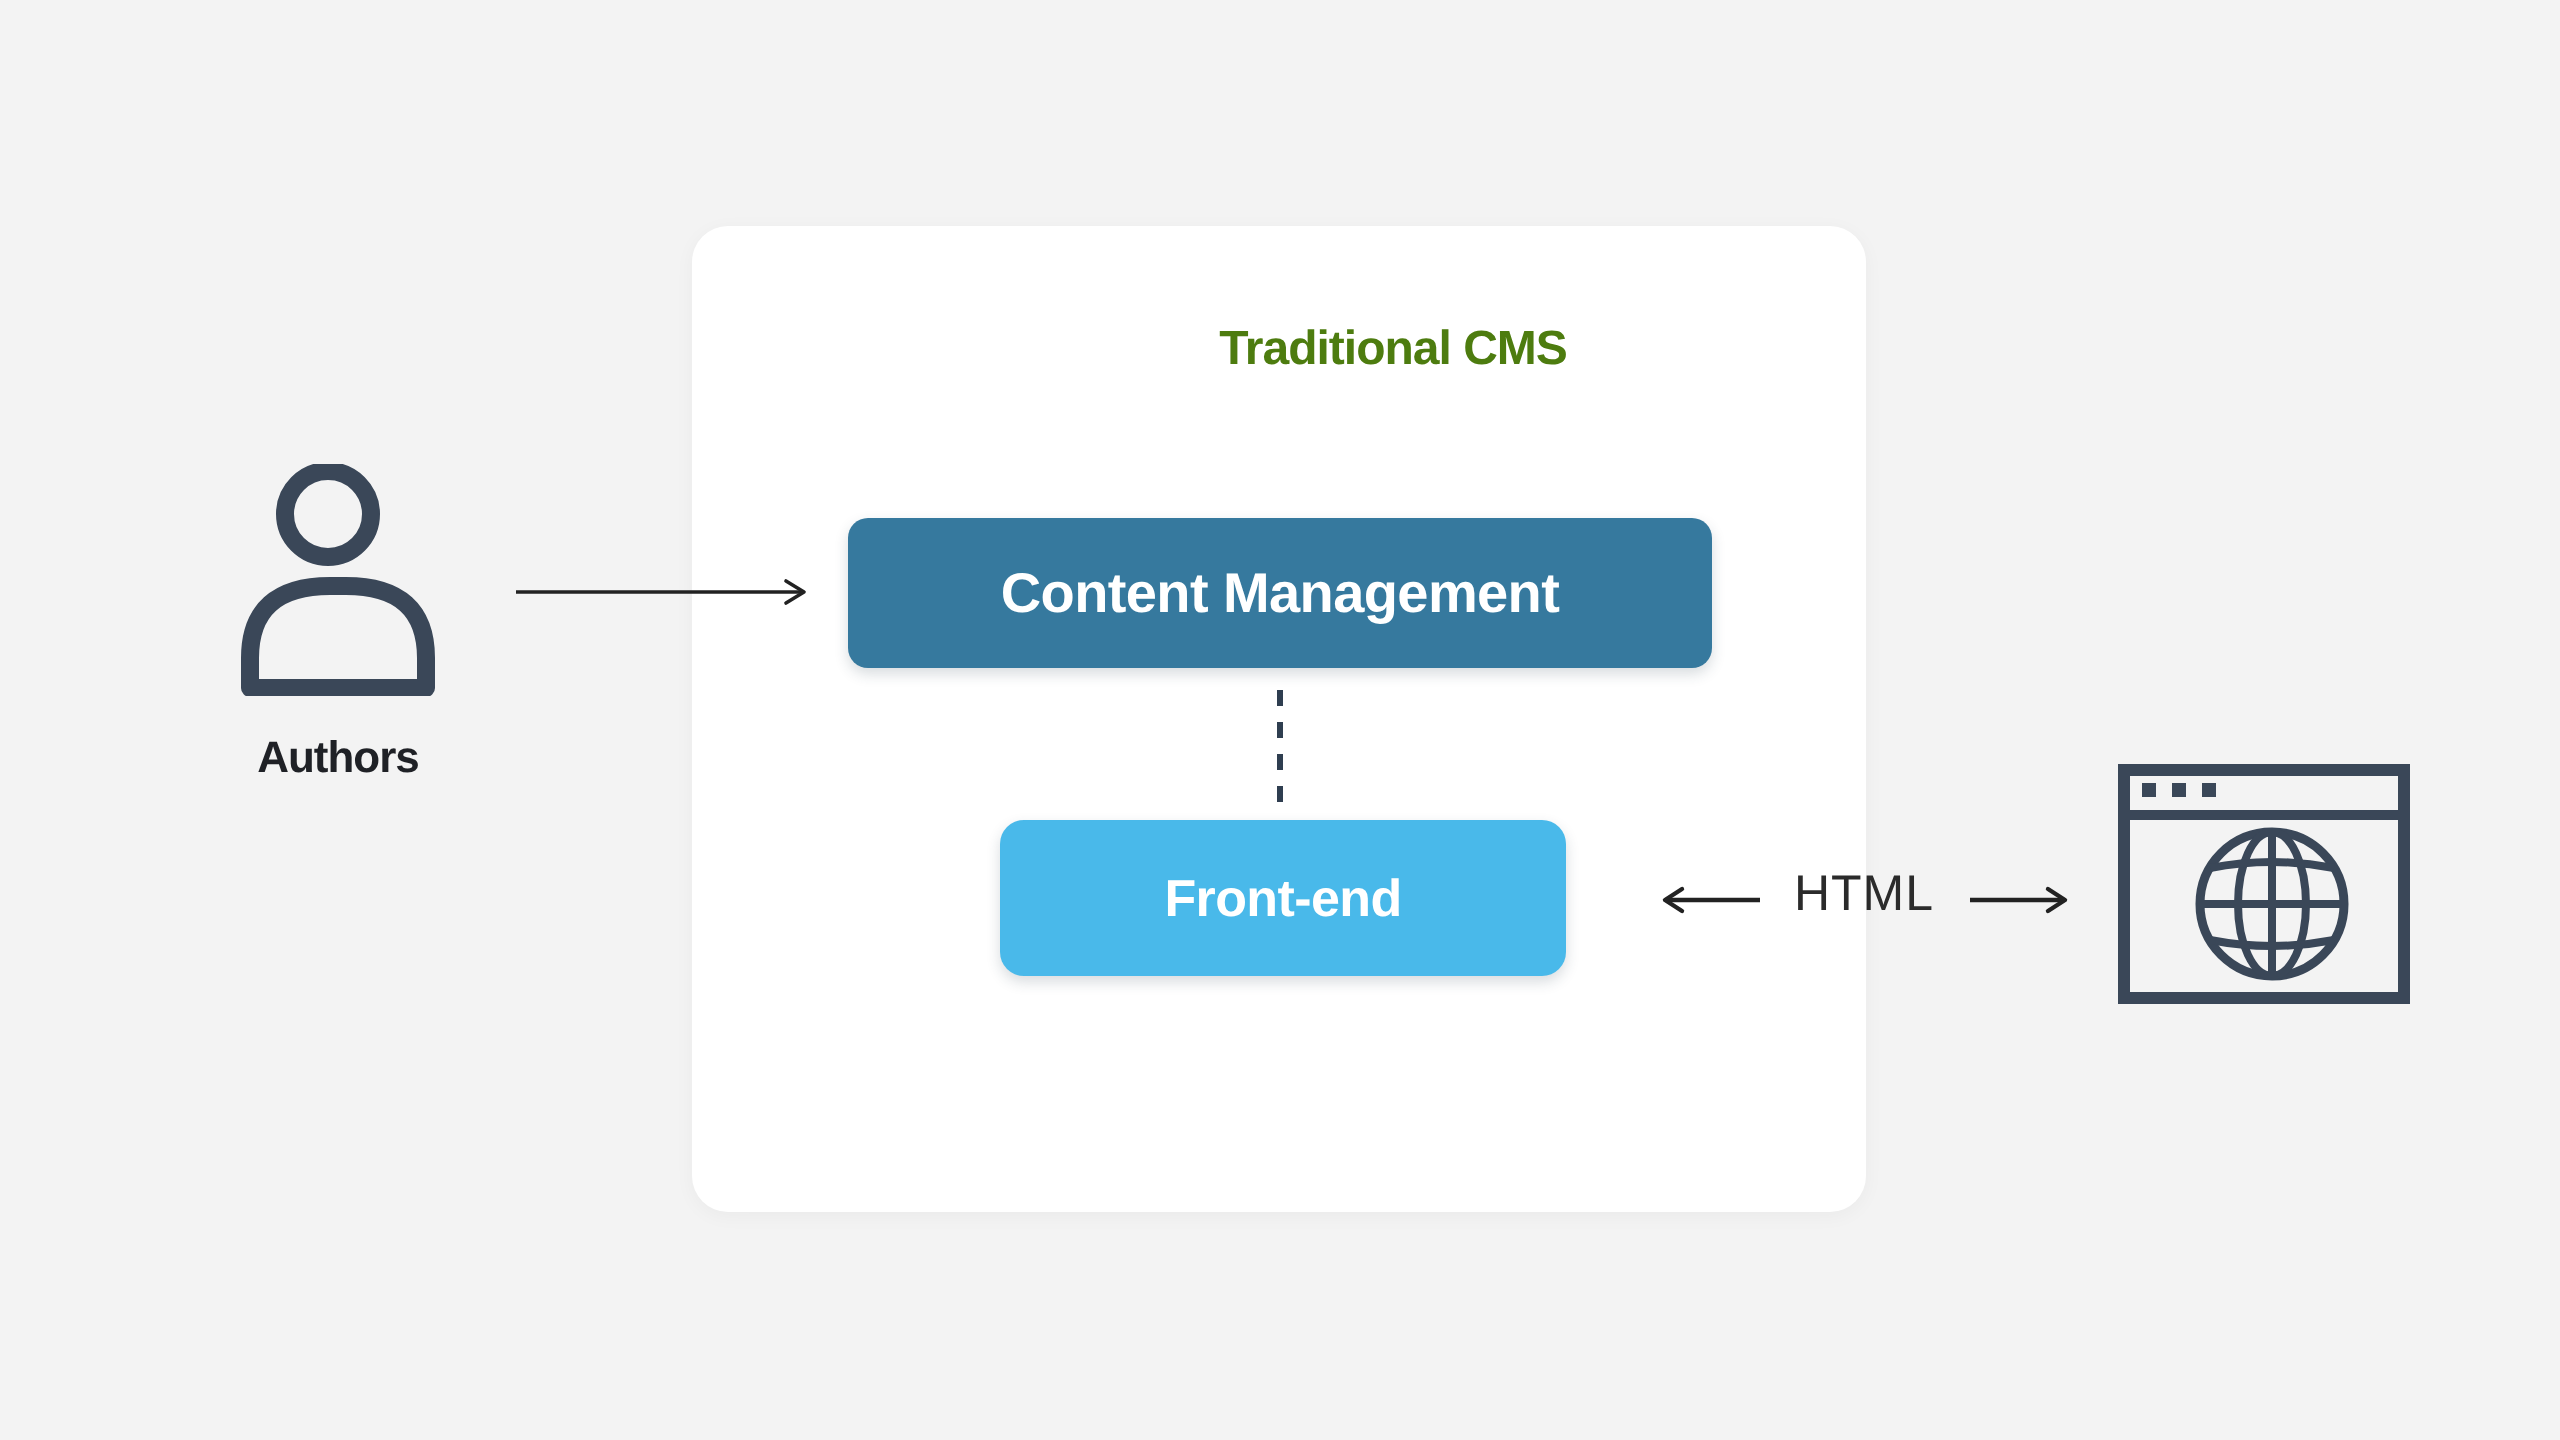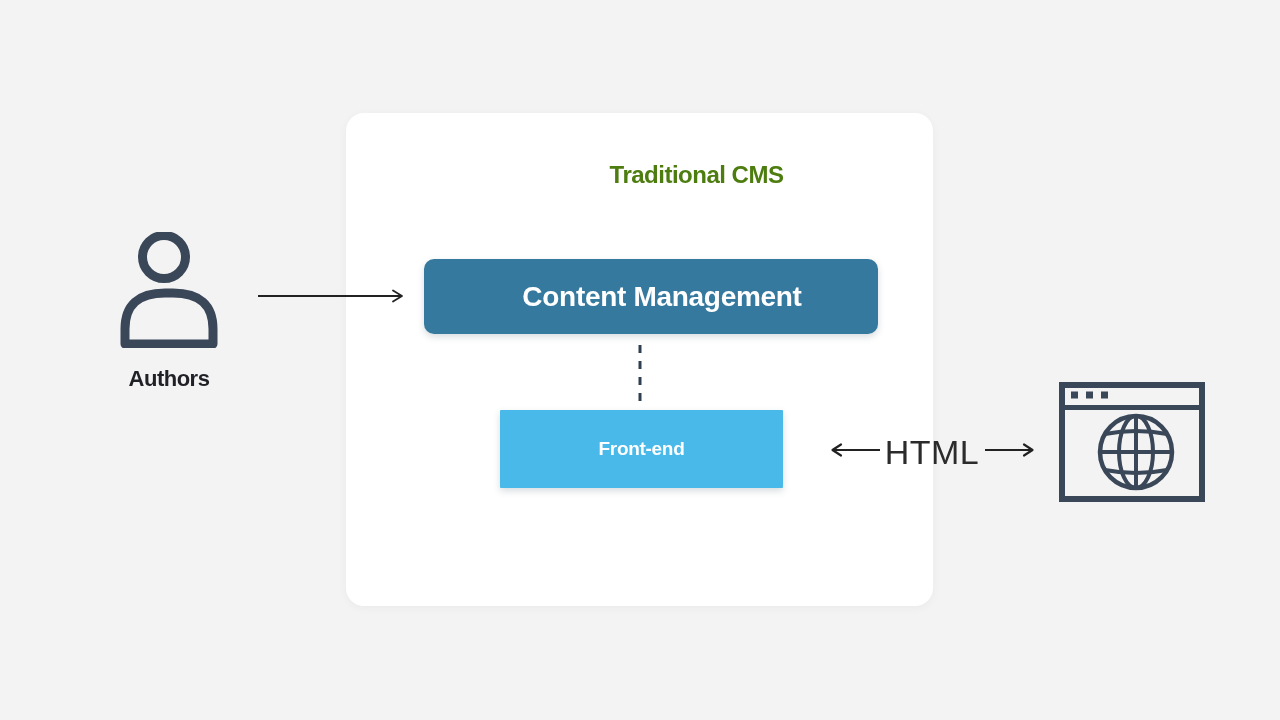--- a/index.html
+++ b/index.html
@@ -31,34 +31,34 @@
     display:flex; align-items:center; justify-content:center;
     color:#ffffff; font-weight:700; letter-spacing:-0.3px;
     box-shadow:0 3px 7px rgba(40,60,80,0.18);
   }
   .node-cm {
     left:424px; top:259px; width:432px; height:75px;
     border-radius:10px; font-size:28px;
   }
   .node-fe {
     left:500px; top:410px; width:283px; height:78px;
-    border-radius:1px; font-size:19px;
+    border-radius:12px; font-size:26px;
   }
 
   
   .actor-label {
     position:absolute; text-align:center;
     font-weight:700; color:#1f2126; letter-spacing:-0.5px;
   }
   .authors-label { left:98px;  top:356px; width:142px; font-size:22px;margin-top:10px; }
   .browser-label { left:1040px; top:523px; width:180px; font-size:23px; }
 
   .html-label {
     position:absolute; left:881px; top:433px; width:102px;
-    text-align:center; font-size:34px; font-weight:400;
+    text-align:center; font-size:25px; font-weight:400;
     color:#2b2b2b; letter-spacing:0.5px;
   }
 
   
   .abs { position:absolute; }
   svg { display:block; }
 </style>
 </head>
 <body>
 
@@ -75,21 +75,21 @@
   </div>
   <div class="actor-label authors-label">Authors</div>
 
   <div class="abs" style="left: 256px; top: 287px; color: rgb(34, 34, 34);">
     <svg width="150" height="18" viewBox="0 0 150 18">
       <line x1="2" y1="9" x2="145" y2="9" stroke="currentColor" stroke-width="1.8"></line>
       <path d="M 137 3.5 L 146 9 L 137 14.5" fill="none" stroke="currentColor" stroke-width="1.8" stroke-linecap="round" stroke-linejoin="round"></path>
     </svg>
   </div>
 
-  <div class="node-box node-cm" style="background-color: rgb(54, 121, 158); padding-left: 22px;">
+  <div class="node-box node-cm" style="background-color: rgb(54, 121, 158);">
     <span>Content Management</span>
   </div>
 
   <div class="abs" style="left: 637px; top: 340px; color: rgb(47, 62, 80);">
     <svg width="6" height="68" viewBox="0 0 6 68">
       <line x1="3" y1="5" x2="3" y2="61" stroke="currentColor" stroke-width="3" stroke-dasharray="8 8"></line>
     </svg>
   </div>
 
   <div class="node-box node-fe" style="background-color: rgb(73, 185, 234);">

